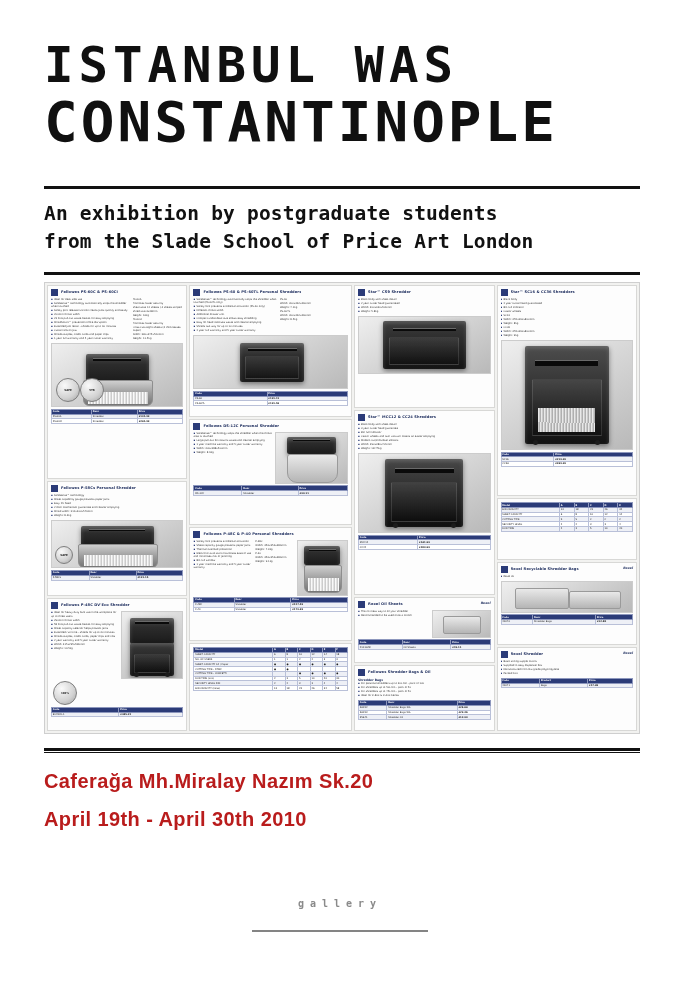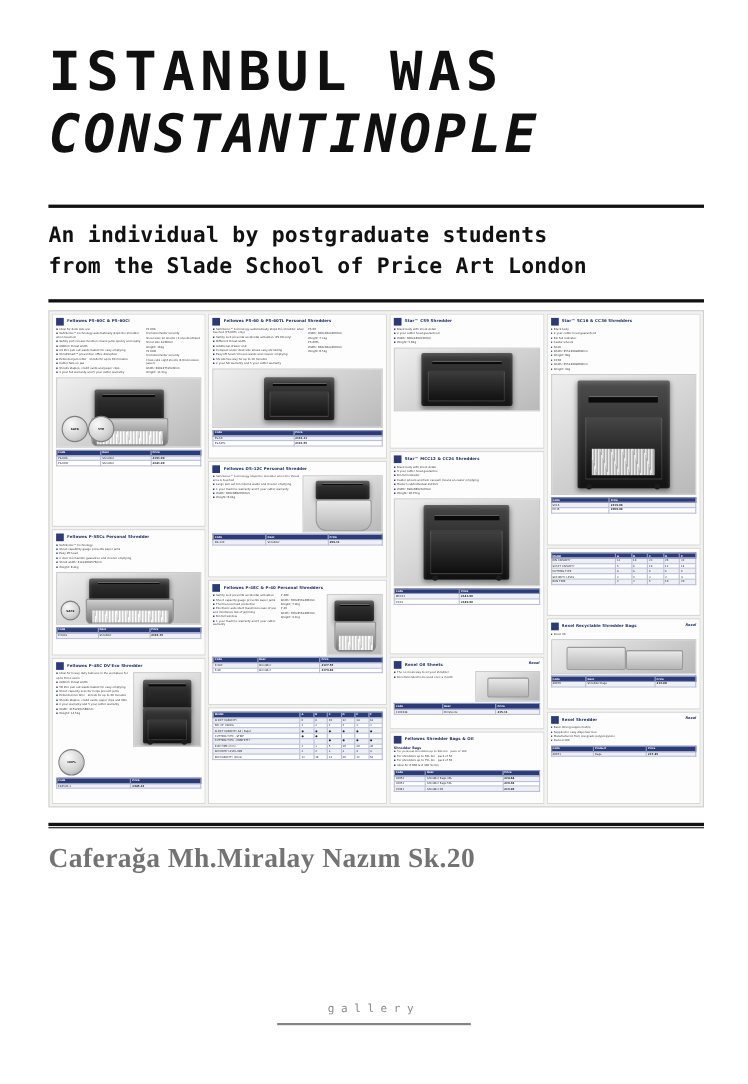--- a/index.html
+++ b/index.html
@@ -35,22 +35,21 @@
     font-family: "DejaVu Sans Mono", monospace;
     font-weight: bold;
     font-size: 49px;
     line-height: 56px;
     letter-spacing: 5px;
     color: #101010;
     white-space: nowrap;
   }
   .title-line.second {
     letter-spacing: 3px;
-    font-size: 48px;
-    font-style: italic;
+    font-size: 56px;
   }
 
   .rule {
     position: absolute;
     left: 44px;
     width: 596px;
     background: #111;
   }
   .rule.top { top: 186px; height: 3px; }
   .rule.mid { top: 272px; height: 3px; }
@@ -258,26 +257,26 @@
     color: #1b2b5c;
     font-style: italic;
   }
 
   
   .venue {
     position: absolute;
     left: 44px;
     top: 762px;
     width: 600px;
-    font-family: Liberation Serif, serif;
+    font-family: Liberation Sans, sans-serif;
     font-weight: bold;
-    font-size: 25px;
+    font-size: 20px;
     line-height: 38px;
     letter-spacing: 0.4px;
-    color: #737373;
+    color: #b91c1c;
     white-space: nowrap;
   }
 
   
   .logo {
     position: absolute;
     left: 0;
     top: 898px;
     width: 680px;
     text-align: center;
@@ -288,21 +287,22 @@
     letter-spacing: 1px;
     color: #6f6f6f;
     font-weight: 300;
     line-height: 48px;
   }
   .logo .sub {
     font-family: "DejaVu Sans Mono", monospace;
     font-size: 10px;
     letter-spacing: 6px;
     color: #8a8a8a;
-    margin-top: 14px;
+    margin-top: 0;
+    font-weight: bold;
   }
   .logo-strike {
     position: absolute;
     left: 252px;
     top: 930px;
     width: 176px;
     height: 2px;
     background: #6f6f6f;
     opacity: 0.85;
   }
@@ -313,21 +313,21 @@
 <div class="poster">
 
   <div class="title-block">
     <div class="title-line">ISTANBUL WAS</div>
     <div class="title-line second">CONSTANTINOPLE</div>
   </div>
 
   <div class="rule top"></div>
 
   <div class="subtitle">
-    <div>An individual by postgraduate students</div>
+    <div>An exhibition by postgraduate students</div>
     <div>from the Slade School of Price Art London</div>
   </div>
 
   <div class="rule mid"></div>
 
   <div class="catalogue">
 
     <div class="col">
 
       <div class="panel" style="flex:1 1 44%;">
@@ -993,20 +993,21 @@
       </div>
     </div>
 
   </div>
 
   <div class="rule lower"></div>
   <div class="rule lower2"></div>
 
   <div class="venue">
     <div>Caferağa Mh.Miralay Nazım Sk.20</div>
+    <div>April 19th - April 30th 2010</div>
   </div>
 
   <div class="logo">
     <div class="sub">gallery</div>
   </div>
   <div class="logo-strike"></div>
 
 </div>
 
 </body></html>

